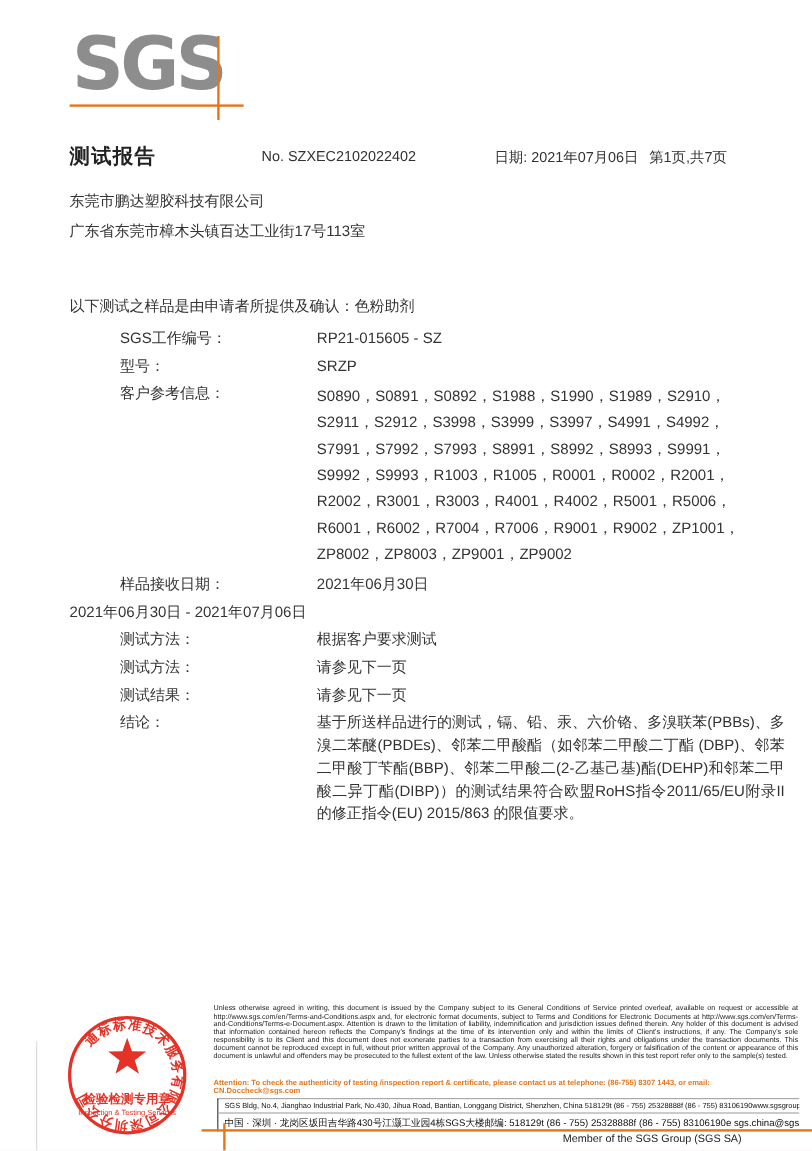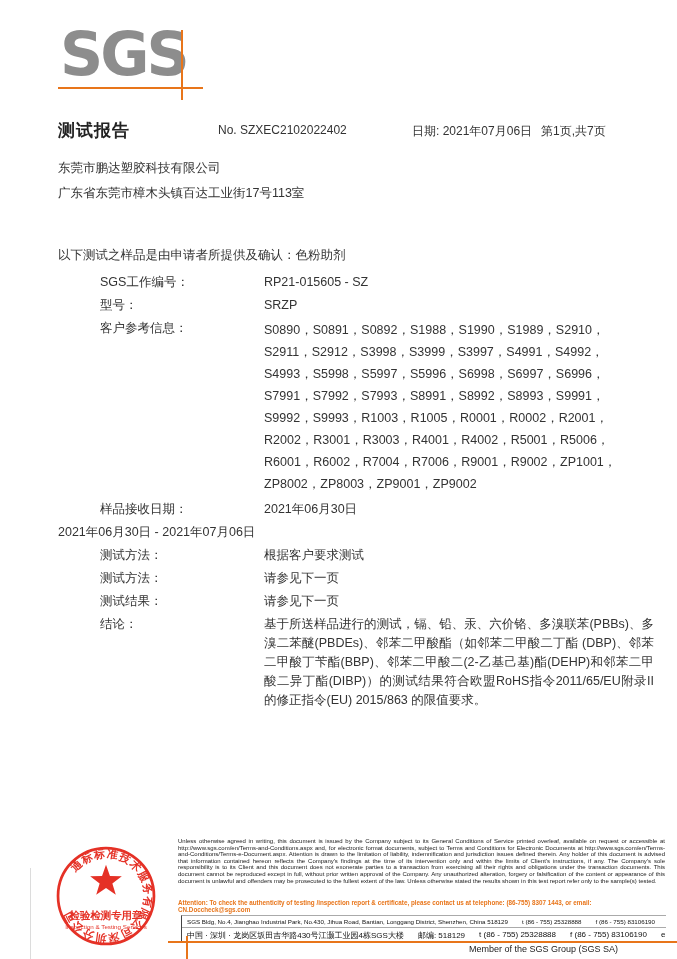--- a/index.html
+++ b/index.html
@@ -46,21 +46,21 @@
     font-size:6px; line-height:6.6px; text-align:justify; color:#1b1b1b;
   }
   .attention {
     position:absolute; left:178px; top:899px; width:487px;
     font-size:6.3px; line-height:7px; font-weight:bold; color:#e8751a;
   }
   .addr-block {
     position:absolute; left:181px; top:915px; width:484px;
     border-left:1px solid #444; border-top:1px solid #aaa;
   }
-  .addr-row { display:flex; gap:14px; padding:2px 0 2px 5px; align-items:flex-start; white-space:nowrap; overflow:hidden; }
+  .addr-row { display:flex; gap:0; padding:2px 0 2px 5px; align-items:center; white-space:nowrap; overflow:hidden; }
   .addr-row-en { font-size:6.2px; color:#111; }
   .addr-row-cn { font-size:8px; color:#111; border-top:1px solid #aaa; }
   .footer-hline { position:absolute; left:168px; top:941px; width:509px; height:2px; background:#e8751a; }
   .footer-vline { position:absolute; left:186px; top:936px; width:2px; height:23px; background:#e8751a; }
   .member { position:absolute; left:469px; top:944px; font-size:9px; color:#222; }
 </style>
 </head>
 <body>
 
 <div class="page">
@@ -88,21 +88,20 @@
     <div class="row">
       <div class="lbl">型号：</div>
       <div class="val">SRZP</div>
     </div>
 
     <div class="row">
       <div class="lbl">客户参考信息：</div>
       <div class="val">
           <div class="ref-line">S0890，S0891，S0892，S1988，S1990，S1989，S2910，</div>
           <div class="ref-line">S2911，S2912，S3998，S3999，S3997，S4991，S4992，</div>
-          <div class="ref-line">S4993，S5998，S5997，S5996，S6998，S6997，S6996，</div>
           <div class="ref-line">S7991，S7992，S7993，S8991，S8992，S8993，S9991，</div>
           <div class="ref-line">S9992，S9993，R1003，R1005，R0001，R0002，R2001，</div>
           <div class="ref-line">R2002，R3001，R3003，R4001，R4002，R5001，R5006，</div>
           <div class="ref-line">R6001，R6002，R7004，R7006，R9001，R9002，ZP1001，</div>
           <div class="ref-line">ZP8002，ZP8003，ZP9001，ZP9002</div>
         </div>
     </div>
 
     <div class="row">
       <div class="lbl">样品接收日期：</div>

